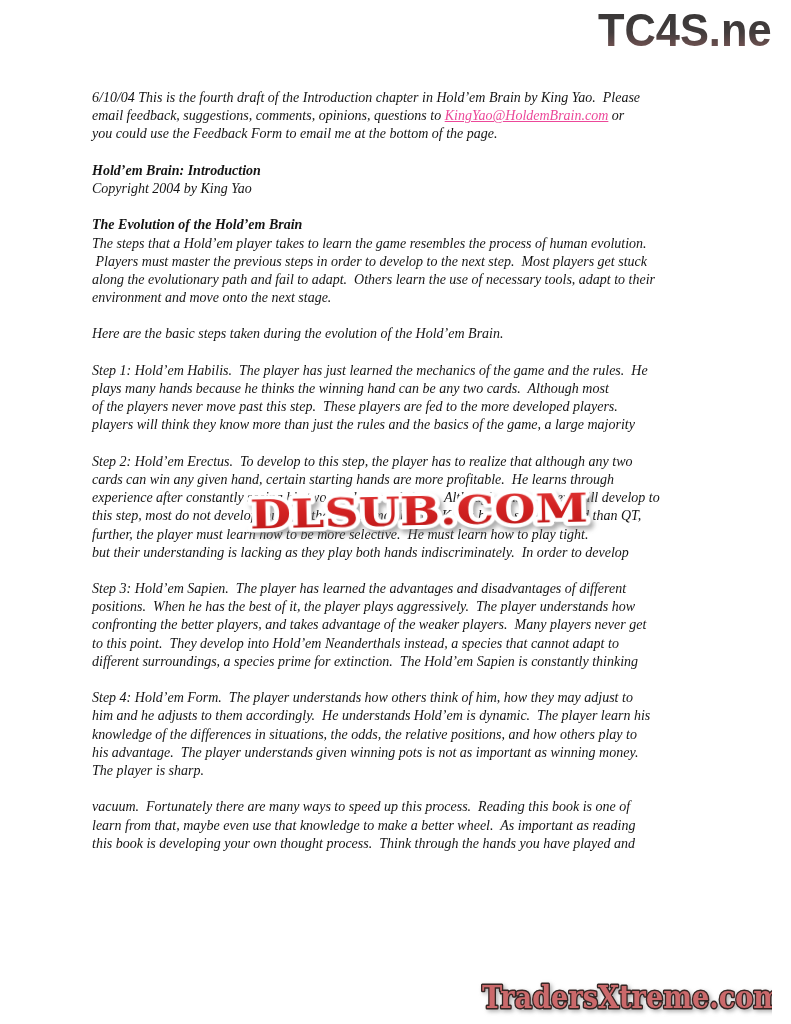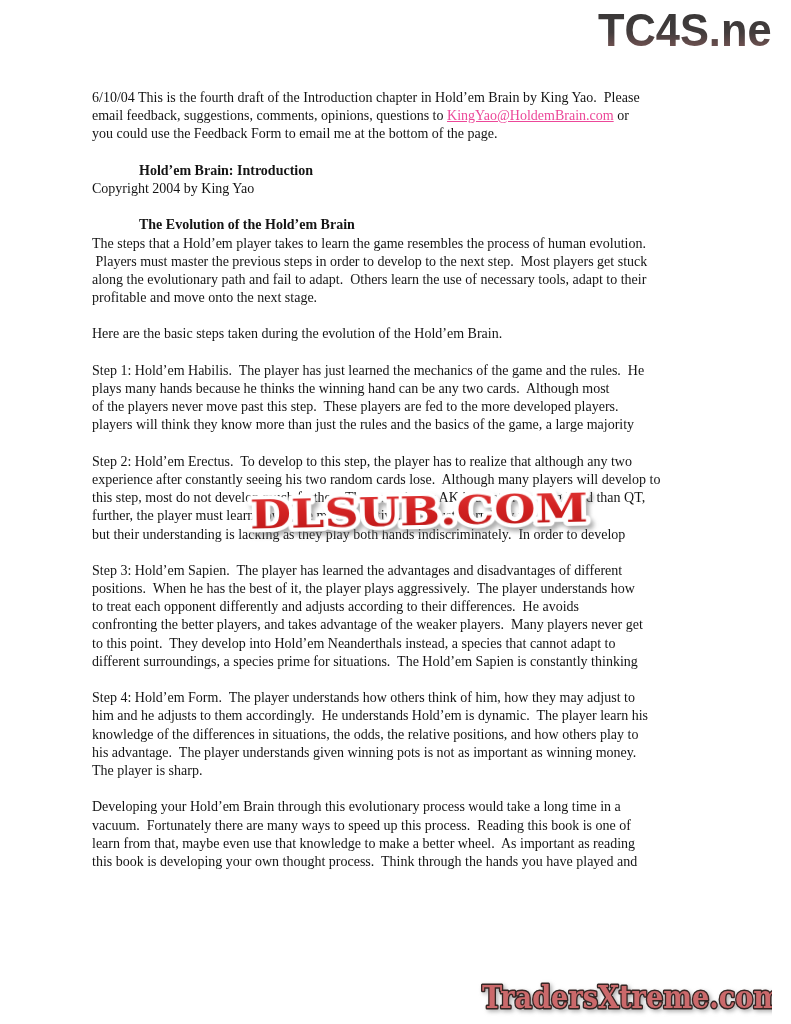--- a/index.html
+++ b/index.html
@@ -1,24 +1,24 @@
 <!DOCTYPE html>
 <html><head>
 <meta charset="utf-8">
 <style>
   html,body { margin:0; padding:0; background:#fff; }
   .page {
     position:relative; width:772px; height:1024px; background:#ffffff;
     font-family:"Liberation Serif", serif; color:#141414; overflow:hidden;
   }
   .textcol { position:absolute; left:92px; top:89px; width:616px;
-             font-size:14px; line-height:18.2px; }
+             font-size:14px; line-height:18.2px;font-style:italic; }
   .block { margin-bottom:18.2px; }
   .block.tight { margin-bottom:0; }
-  .bold { font-weight:bold;margin-left:47px; }
+  .bold { font-weight:bold; }
   .tline { white-space:pre; height:18.2px; overflow:visible; }
   a.email { color:#ec4899; text-decoration:underline; cursor:pointer; }
   .wm-top    { position:absolute; left:594px; top:4px; }
   .wm-center { position:absolute; left:240px; top:484px; transform:rotate(-1.2deg); }
   .wm-bottom { position:absolute; left:476px; top:972px; }
   svg text { font-weight:bold; }
   .dlsub-text   { font-family:"DejaVu Serif", serif; paint-order:stroke fill; }
   .traders-text { font-family:"DejaVu Serif", serif; paint-order:stroke fill; }
   .tc4s-text    { font-family:"Liberation Sans", sans-serif; }
 </style>
@@ -56,57 +56,56 @@
       <div class="tline">Copyright 2004 by King Yao</div>
     </div>
 
     <div class="block tight bold">
       <div class="tline">The Evolution of the Hold’em Brain</div>
     </div>
     <div class="block">
         <div class="tline">The steps that a Hold’em player takes to learn the game resembles the process of human evolution.</div>
         <div class="tline"> Players must master the previous steps in order to develop to the next step.  Most players get stuck</div>
         <div class="tline">along the evolutionary path and fail to adapt.  Others learn the use of necessary tools, adapt to their</div>
-        <div class="tline">profitable and move onto the next stage.</div>
+        <div class="tline">environment and move onto the next stage.</div>
       </div>
 
     <div class="block">
       <div class="tline">Here are the basic steps taken during the evolution of the Hold’em Brain.</div>
     </div>
 
     <div class="block">
         <div class="tline">Step 1: Hold’em Habilis.  The player has just learned the mechanics of the game and the rules.  He</div>
         <div class="tline">plays many hands because he thinks the winning hand can be any two cards.  Although most</div>
         <div class="tline">of the players never move past this step.  These players are fed to the more developed players.</div>
         <div class="tline">players will think they know more than just the rules and the basics of the game, a large majority</div>
       </div>
     <div class="block">
         <div class="tline">Step 2: Hold’em Erectus.  To develop to this step, the player has to realize that although any two</div>
+        <div class="tline">cards can win any given hand, certain starting hands are more profitable.  He learns through</div>
         <div class="tline">experience after constantly seeing his two random cards lose.  Although many players will develop to</div>
         <div class="tline">this step, most do not develop much further.  They may know AK is a better starting hand than QT,</div>
         <div class="tline">further, the player must learn how to be more selective.  He must learn how to play tight.</div>
         <div class="tline">but their understanding is lacking as they play both hands indiscriminately.  In order to develop</div>
       </div>
     <div class="block">
         <div class="tline">Step 3: Hold’em Sapien.  The player has learned the advantages and disadvantages of different</div>
         <div class="tline">positions.  When he has the best of it, the player plays aggressively.  The player understands how</div>
-        <div class="tline">to treat each opponent differently and adjusts according to their differences.  He avoids</div>
         <div class="tline">confronting the better players, and takes advantage of the weaker players.  Many players never get</div>
         <div class="tline">to this point.  They develop into Hold’em Neanderthals instead, a species that cannot adapt to</div>
-        <div class="tline">different surroundings, a species prime for situations.  The Hold’em Sapien is constantly thinking</div>
+        <div class="tline">different surroundings, a species prime for extinction.  The Hold’em Sapien is constantly thinking</div>
       </div>
     <div class="block">
         <div class="tline">Step 4: Hold’em Form.  The player understands how others think of him, how they may adjust to</div>
         <div class="tline">him and he adjusts to them accordingly.  He understands Hold’em is dynamic.  The player learn his</div>
         <div class="tline">knowledge of the differences in situations, the odds, the relative positions, and how others play to</div>
         <div class="tline">his advantage.  The player understands given winning pots is not as important as winning money.</div>
         <div class="tline">The player is sharp.</div>
       </div>
     <div class="block">
-        <div class="tline">Developing your Hold’em Brain through this evolutionary process would take a long time in a</div>
         <div class="tline">vacuum.  Fortunately there are many ways to speed up this process.  Reading this book is one of</div>
         <div class="tline">learn from that, maybe even use that knowledge to make a better wheel.  As important as reading</div>
         <div class="tline">this book is developing your own thought process.  Think through the hands you have played and</div>
       </div>
 
   </div>
 
   <div class="wm-center">
     <svg width="360" height="54" viewBox="0 0 360 54" style="filter:drop-shadow(3px 4px 2px rgba(110,110,110,0.55));">
       <defs>

